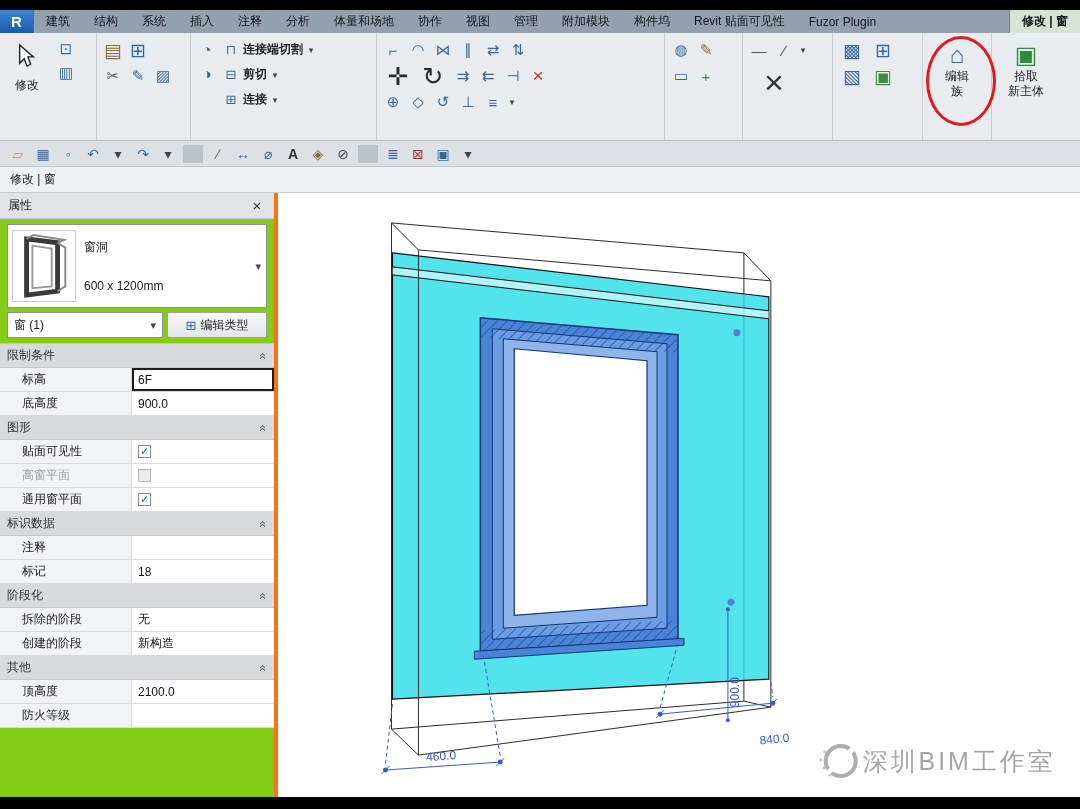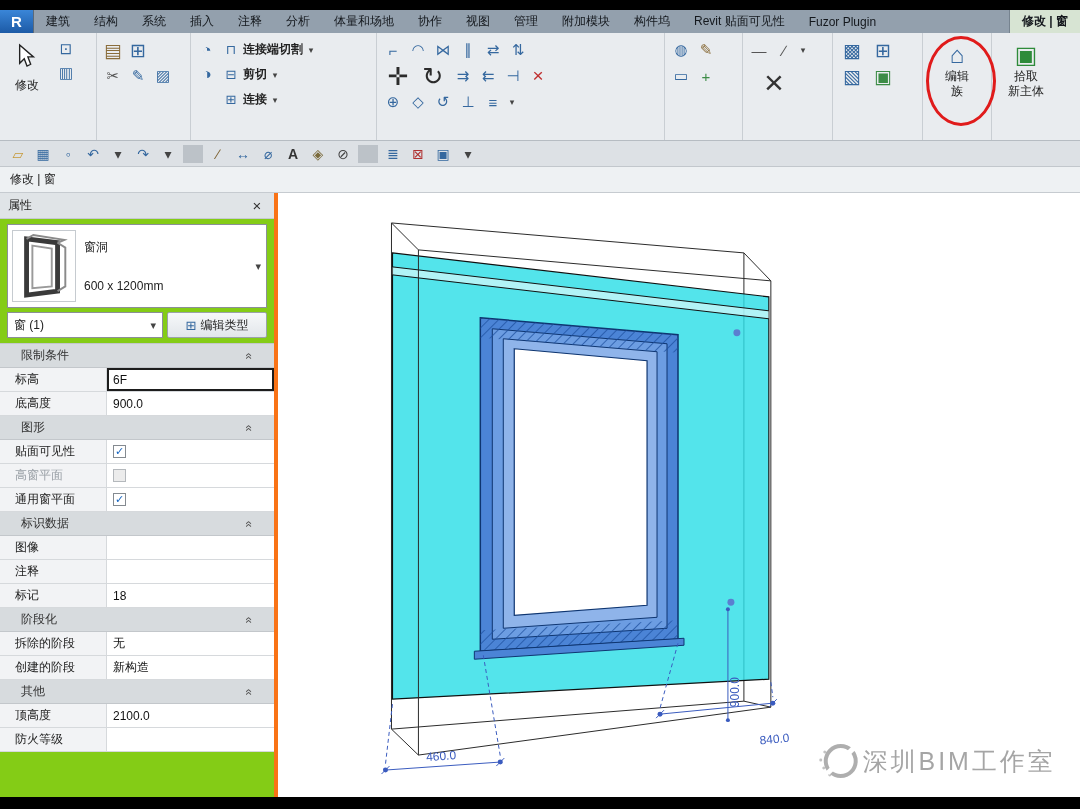--- a/index.html
+++ b/index.html
@@ -62,24 +62,24 @@
   .preview { width:64px; height:72px; border:1px solid #c6cbd0; background:#fff; flex:0 0 64px; }
   .type-text { margin-left:8px; color:#222; }
   .type-text .tname { margin-bottom:23px; }
   .type-selector .dd { position:absolute; right:5px; top:50%; transform:translateY(-50%); font-size:11px; color:#444; }
   .inst-row { display:flex; margin:0 7px 5px 7px; gap:4px; height:26px; }
   .inst-select { flex:1; background:#fff; border:1px solid #8a9097; display:flex; align-items:center; padding:0 6px; color:#222; cursor:pointer; }
   .inst-select .dd { margin-left:auto; font-size:11px; color:#444; }
   .edit-type { flex:0 0 100px; background:linear-gradient(180deg,#f6f8fa,#e2e6ea); border:1px solid #9aa2a9; border-radius:2px; display:flex; align-items:center; justify-content:center; gap:4px; font-size:12px; color:#222; cursor:pointer; font-family:inherit; }
   .et-icon { color:#35689f; font-size:13px; }
   .ptable { border-top:1px solid #c3c7cb; }
-  .psec { height:24px; background:#d7dbde; display:flex; align-items:center; padding:0 21px; border-bottom:1px solid #c3c7cb; color:#333; cursor:pointer; }
+  .psec { height:24px; background:#d7dbde; display:flex; align-items:center; padding:0 7px; border-bottom:1px solid #c3c7cb; color:#333; cursor:pointer; }
   .psec .collapse { margin-left:auto; transform:rotate(90deg); font-size:12px; color:#555; }
   .prow { display:flex; height:24px; border-bottom:1px solid #d6d9dc; }
-  .plabel { width:107px; background:#f2f3f5; display:flex; align-items:center; padding:0 15px; border-right:1px solid #d6d9dc; color:#222; white-space:nowrap; overflow:hidden; }
+  .plabel { width:132px; background:#f2f3f5; display:flex; align-items:center; padding:0 22px; border-right:1px solid #d6d9dc; color:#222; white-space:nowrap; overflow:hidden; }
   .plabel.disabled { color:#9aa0a6; }
   .pval { flex:1; background:#fff; display:flex; align-items:center; padding:0 6px; color:#111; cursor:text; }
   .pval.editing { border:2px solid #1d1d1d; padding:0 4px; }
   .cb { width:13px; height:13px; border:1px solid #848a90; background:#fff; font-size:11px; line-height:11px; color:#1464c0; display:flex; align-items:center; justify-content:center; cursor:pointer; }
   .cb.disabled { background:#ececec; border-color:#b4b8bc; }
 
   .viewport { flex:1; background:#fff; position:relative; }
   .vsvg { width:100%; height:100%; display:block; }
 
   svg text { font-family:"Liberation Sans","DejaVu Sans",sans-serif; }
@@ -333,24 +333,20 @@
             <div class="pval">
                 <span class="cb checked">✓</span>
               </div>
           </div>
 
           <div class="psec">
             <span>标识数据</span>
             <span class="collapse">«</span>
           </div>
           <div class="prow">
-            <div class="plabel">图像</div>
-            <div class="pval"></div>
-          </div>
-          <div class="prow">
             <div class="plabel">注释</div>
             <div class="pval"></div>
           </div>
           <div class="prow">
             <div class="plabel">标记</div>
             <div class="pval">18</div>
           </div>
 
           <div class="psec">
             <span>阶段化</span>

